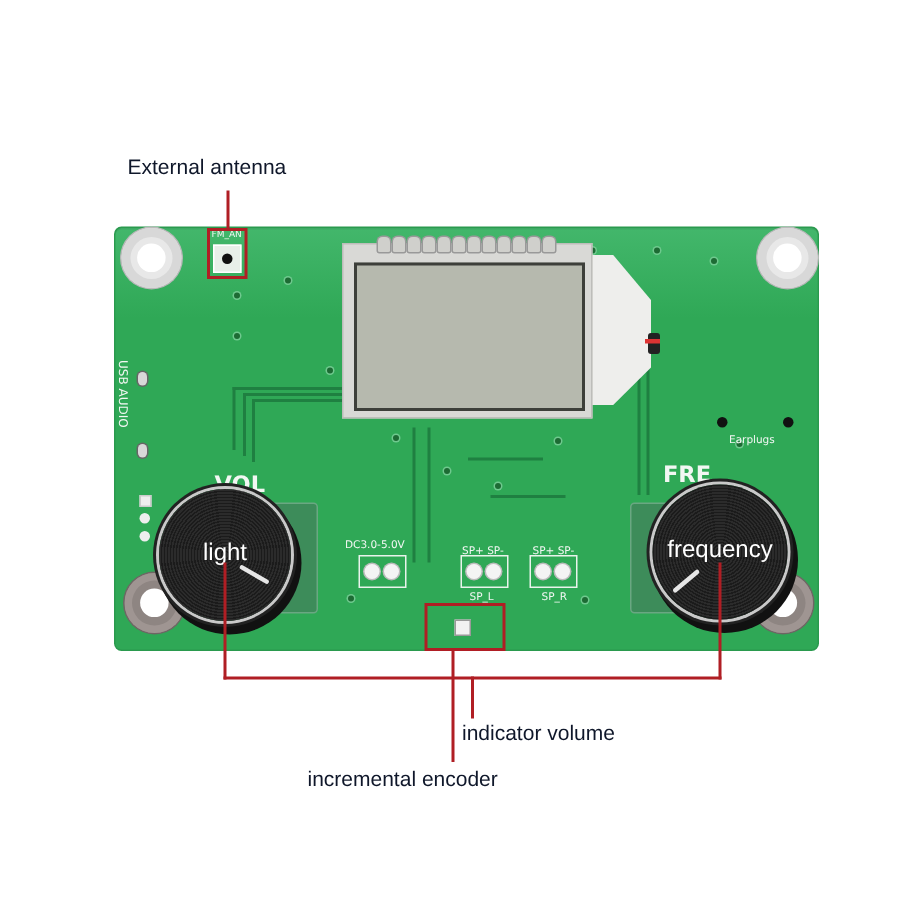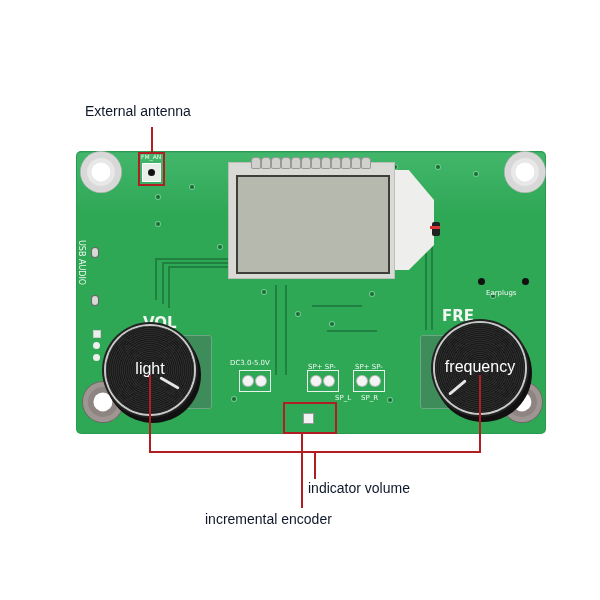--- a/index.html
+++ b/index.html
@@ -110,21 +110,21 @@
 <div class="abs lcd-glass"></div>
 <div class="abs" style="left:432px;top:222px;width:8px;height:14px;background:#222;border-radius:2px;"></div>
 <div class="abs" style="left:430px;top:226px;width:10px;height:3px;background:#d33;"></div>
 
 <div class="abs silk" style="left:143px;top:298px;font-size:15px;margin-top:16px;">VOL</div>
 <div class="abs silk" style="left:442px;top:307px;font-size:15px;">FRE</div>
 <div class="abs silk-sm" style="left:62px;top:262px;transform:rotate(90deg);transform-origin:left top;left:86px;top:240px;font-size:8px;">USB AUDIO</div>
 <div class="abs silk-sm" style="left:141px;top:153px;font-size:6px;">FM_AN</div>
 <div class="abs silk-sm" style="left:230px;top:359px;">DC3.0-5.0V</div>
 <div class="abs silk-sm" style="left:308px;top:363px;">SP+ SP-</div>
-<div class="abs silk-sm" style="left:313px;top:394px;margin-left:22px;">SP_L</div>
+<div class="abs silk-sm" style="left:313px;top:394px;">SP_L</div>
 <div class="abs silk-sm" style="left:355px;top:363px;">SP+ SP-</div>
 <div class="abs silk-sm" style="left:361px;top:394px;">SP_R</div>
 <div class="abs" style="left:478px;top:278px;width:7px;height:7px;border-radius:50%;background:#111;"></div>
 <div class="abs silk-sm" style="left:486px;top:289px;">Earplugs</div>
 <div class="abs" style="left:522px;top:278px;width:7px;height:7px;border-radius:50%;background:#111;"></div>
 
 <div class="abs" style="left:92px;top:248px;width:6px;height:9px;border-radius:3px;background:#d8d8d8;box-shadow:0 0 0 1px #666;"></div>
 <div class="abs" style="left:92px;top:296px;width:6px;height:9px;border-radius:3px;background:#d8d8d8;box-shadow:0 0 0 1px #666;"></div>
 <div class="abs" style="left:93px;top:330px;width:6px;height:6px;background:#eee;border:1px solid #ccc;"></div>
 <div class="abs" style="left:93px;top:342px;width:7px;height:7px;border-radius:50%;background:#eee;"></div>

